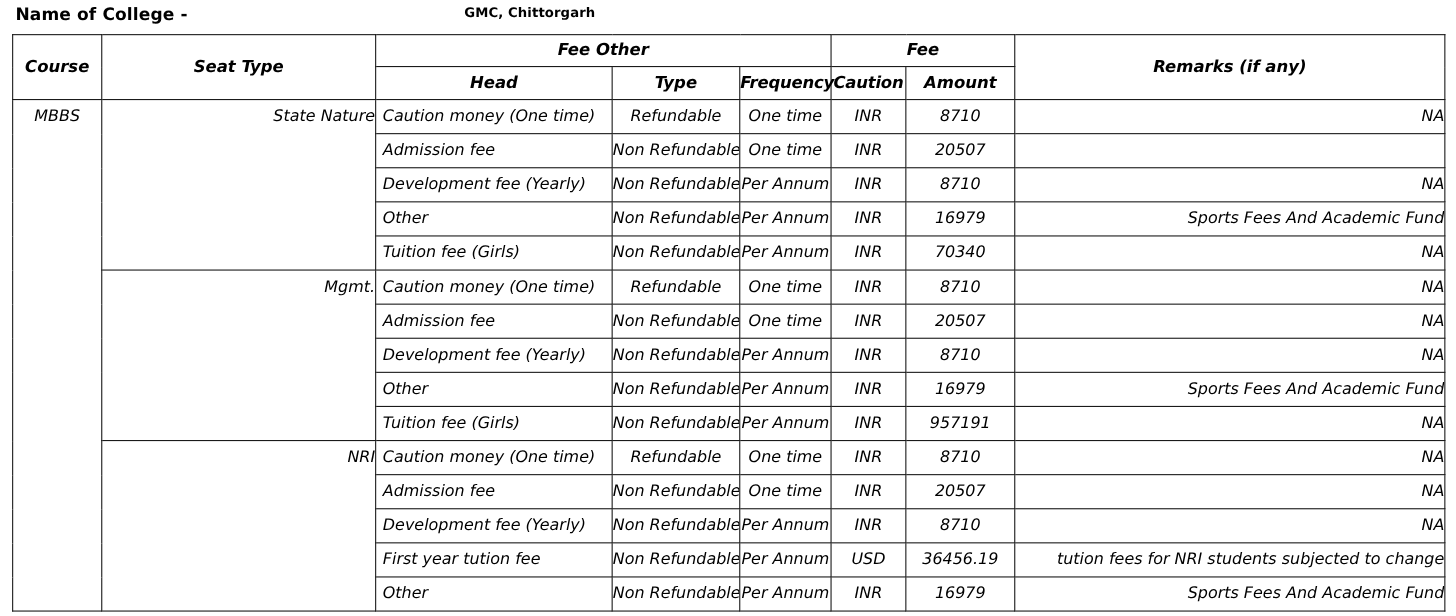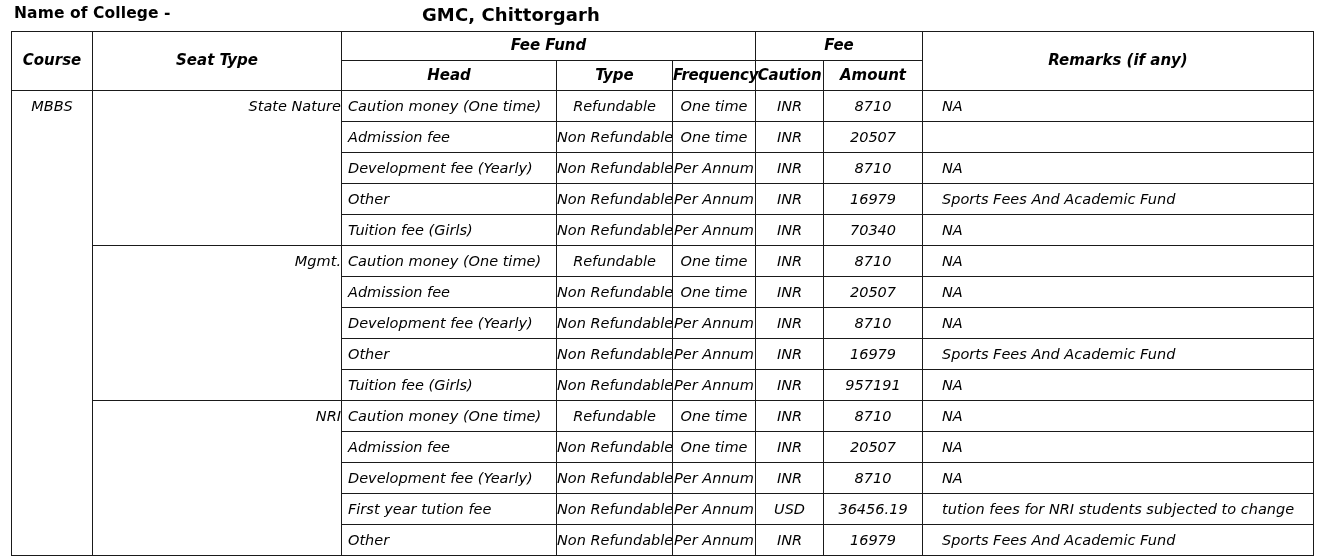--- a/index.html
+++ b/index.html
@@ -35,21 +35,21 @@
     top: 4px;
     font-size: 15.5px;
     font-weight: bold;
     letter-spacing: 0.1px;
     white-space: nowrap;
   }
   .title-value {
     position: absolute;
     left: 422px;
     top: 4px;
-    font-size: 18px;
+    font-size: 12px;
     font-weight: bold;
     letter-spacing: 0.1px;
     white-space: nowrap;
   }
 
   
   .fee-table {
     position: absolute;
     left: 11px;
     top: 31px;
@@ -118,22 +118,22 @@
     text-align: left;
     padding-left: 6px;
   }
   td.cell-type,
   td.cell-freq,
   td.cell-curr,
   td.cell-amount {
     text-align: center;
   }
   td.cell-remarks {
-    text-align: left;
-    padding-left: 19px;
+    text-align: right;
+    padding-left: 3px;
     font-size: 11.5px;
     line-height: 17px;
     vertical-align: top;
   }
 </style>
 </head>
 <body>
 
 <div class="page">
 
@@ -150,21 +150,21 @@
       <col class="c-type">
       <col class="c-freq">
       <col class="c-curr">
       <col class="c-amount">
       <col class="c-remarks">
     </colgroup>
     <thead>
       <tr>
         <th class="h-course" rowspan="2">Course</th>
         <th class="h-seat" rowspan="2">Seat Type</th>
-        <th class="h-group" colspan="3">Fee Fund</th>
+        <th class="h-group" colspan="3">Fee Other</th>
         <th class="h-group" colspan="2">Fee</th>
         <th class="h-remarks" rowspan="2">Remarks (if any)</th>
       </tr>
       <tr>
         <th class="h-sub">Head</th>
         <th class="h-sub">Type</th>
         <th class="h-sub h-freq">Frequency</th>
         <th class="h-sub h-curr">Caution</th>
         <th class="h-sub">Amount</th>
       </tr>

